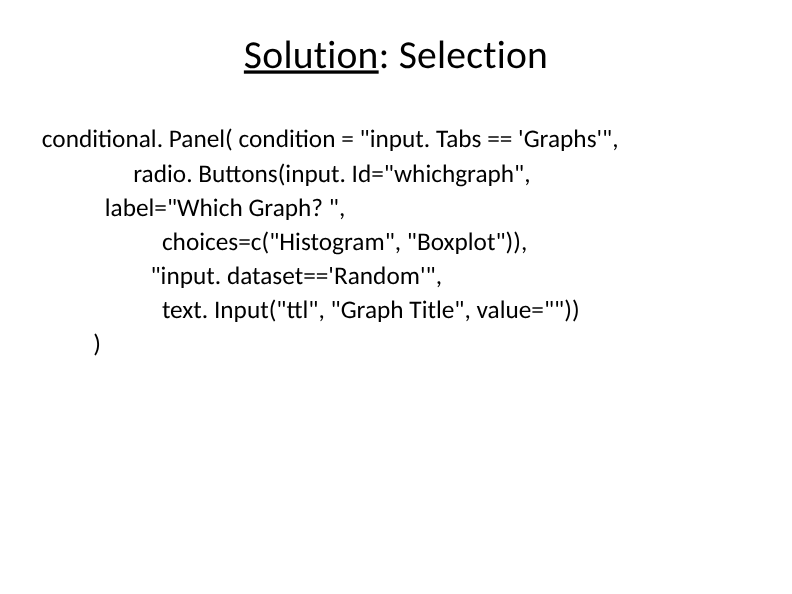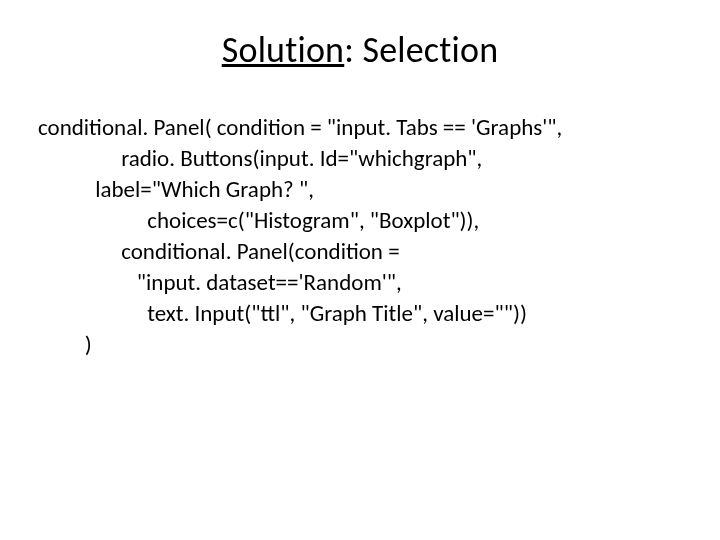--- a/index.html
+++ b/index.html
@@ -44,19 +44,18 @@
 
   <div class="title">
     <span class="underline">Solution</span><span>: Selection</span>
   </div>
 
   <div class="code-block">
     <div class="code-line">conditional. Panel( condition = "input. Tabs == 'Graphs'",</div>
     <div class="code-line">                radio. Buttons(input. Id="whichgraph",</div>
     <div class="code-line">           label="Which Graph? ",</div>
     <div class="code-line">                     choices=c("Histogram", "Boxplot")),</div>
-    <div class="code-line">                conditional. Panel(condition =</div>
     <div class="code-line">                   "input. dataset=='Random'",</div>
     <div class="code-line">                     text. Input("ttl", "Graph Title", value=""))</div>
     <div class="code-line">         )</div>
   </div>
 
 </div>
 
 </body></html>

